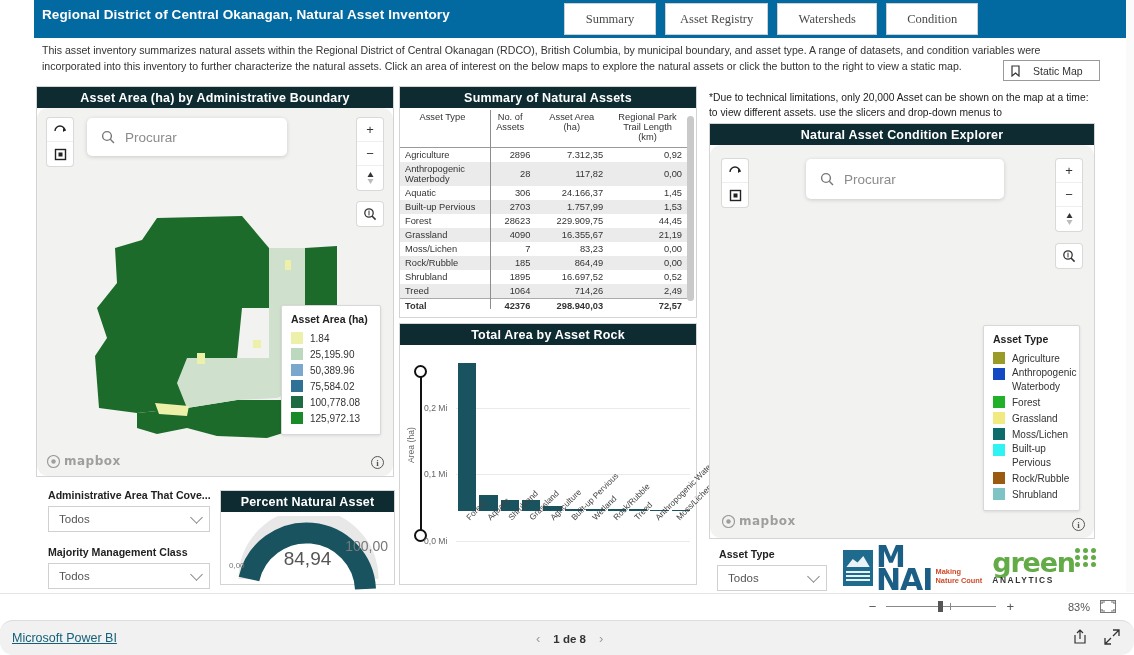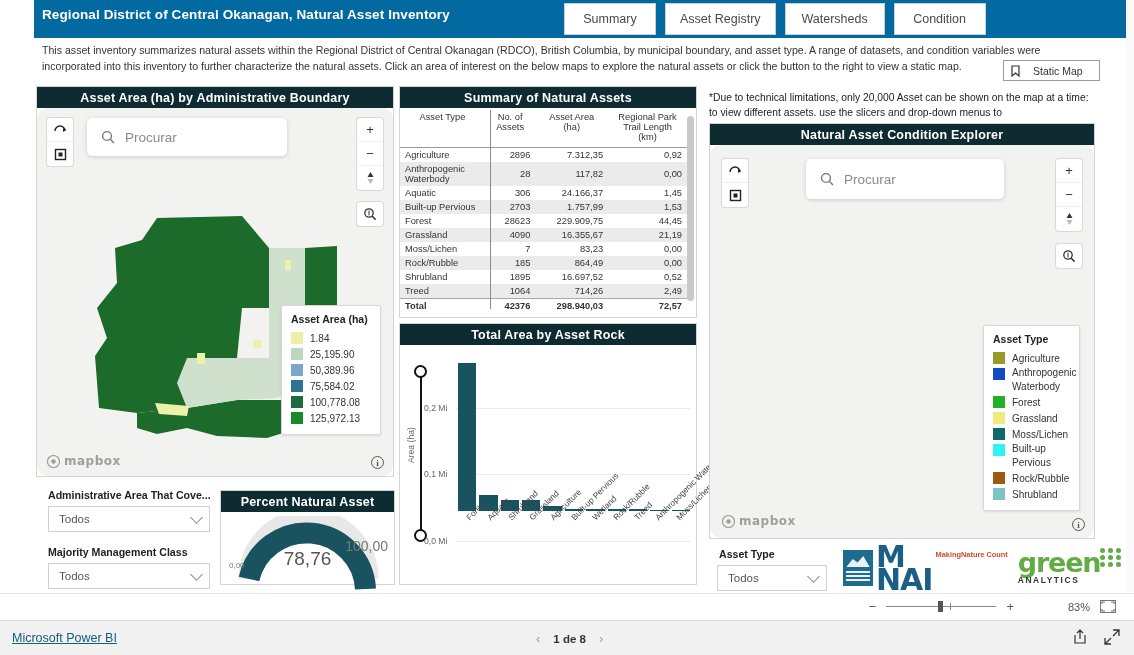--- a/index.html
+++ b/index.html
@@ -15,21 +15,21 @@
   
   .topbar {
     position: absolute; left: 34px; top: 0; width: 1100px; height: 38px;
     background: #0369a1;
   }
   .topbar-title {
     position: absolute; left: 8px; top: 7px;
     color: #ffffff; font-size: 13.5px; font-weight: bold;
     letter-spacing: .1px;
   }
-  .nav-btns { position: absolute; left: 530px; top: 3px; display: flex; gap: 9px; }
+  .nav-btns { position: absolute; left: 530px; top: 3px; display: flex; gap: 9px; font-family: Liberation Serif, serif; }
   .nav-btn {
     background: #ffffff; border: 1px solid #cfcfcf;
     height: 32px; display: flex; align-items: center; justify-content: center;
     font-size: 12.5px; color: #4a4a4a; cursor: pointer; padding: 0 14px;
     min-width: 92px;
   }
   .nav-btn.b2 { min-width: 100px; }
   .nav-btn.b3 { min-width: 96px; }
   .nav-btn.b4 { min-width: 92px; }
 
@@ -183,21 +183,21 @@
     background:#fff; border-top:1px solid #e6e6e6;
   }
   .zoom-ctrls { position:absolute; right:18px; top:5px; display:flex; align-items:center; gap:10px;}
   .zoom-line { width:110px; height:1px; background:#888; position:relative; }
   .zoom-handle { position:absolute; left:52px; top:-5px; width:5px; height:11px; background:#555;}
   .zoom-tick { position:absolute; left:64px; top:-3px; width:1px; height:7px; background:#888;}
   .zoom-pct { font-size:11px; color:#555; min-width:30px; text-align:right;margin-left:36px;}
   .fit-btn { width:16px; height:13px; border:1.3px solid #777; position:relative; cursor:pointer;}
   .footer {
     position:absolute; left:0; bottom:0; width:1134px; height:35px;
-    background:#f1f1f1; border-top:1px solid #dcdcdc;
+    background:#f1f1f1; border-top:1px solid #dcdcdc;border-radius:13px;
   }
   .pbi-link {
     position:absolute; left:12px; top:10px; font-size:12.5px; color:#14607a;
     text-decoration: underline; cursor:pointer;
   }
   .pager { position:absolute; left:536px; top:10px; display:flex; align-items:center; gap:13px; font-size:11.5px; color:#333;}
   .pg-arrow { color:#9a9a9a; font-size:13px; cursor:pointer;}
   .foot-right { position:absolute; right:14px; top:8px; display:flex; gap:16px; align-items:center;}
   .share-ic, .expand-ic { width:16px; height:16px; cursor:pointer; }
   .scrollbar-right {
@@ -481,21 +481,21 @@
 
   <div class="panel" id="gauge-panel">
     <div class="panel-hd">Percent Natural Asset</div>
     <div class="gauge-wrap">
       <svg width="175" height="74" viewBox="0 0 175 74" style="position:absolute;left:0;top:4px;">
         <path d="M28 63 A 59 59 0 0 1 147 63" fill="none" stroke="#e8e8e8" stroke-width="21"></path>
         <path d="M28 63 A 59 59 0 0 1 144.5 73" fill="none" stroke="#18535f" stroke-width="21"></path>
       </svg>
       <div class="gauge-min">0,00</div>
       <div class="gauge-max">100,00</div>
-      <div class="gauge-val">78,76</div>
+      <div class="gauge-val">84,94</div>
     </div>
   </div>
 
   <div class="note">*Due to technical limitations, only 20,000 Asset can be shown on the map at a time: to view different assets. use the slicers and drop-down menus to</div>
 
   <div class="panel" id="right-map">
     <div class="panel-hd">Natural Asset Condition Explorer</div>
     <div class="map-body">
 
       <div class="map-ctrl-grp" style="left:12px; top:14px;">
@@ -594,21 +594,21 @@
     <span class="chev"></span>
   </div>
 
   <div class="logos">
     <div class="mnai">
       <span class="mnai-glyph"></span>
       <span style="display:flex;flex-direction:column;line-height:.78;">
         <span class="mnai-mn">M</span>
         <span class="mnai-mn">NAI</span>
       </span>
-      <span style="display:flex;justify-content:flex-end;height:34px;">
+      <span style="display:flex;flex-direction:column;justify-content:flex-end;height:34px;">
         <span class="mnai-tag">Making</span>
         <span class="mnai-tag">Nature Count</span>
       </span>
     </div>
     <div class="green-logo" style="position:relative;padding-right:26px;">
       <span class="green-word">green</span>
       <span class="green-sub">ANALYTICS</span>
       <span class="dots">
         <i></i>
           <i></i>

